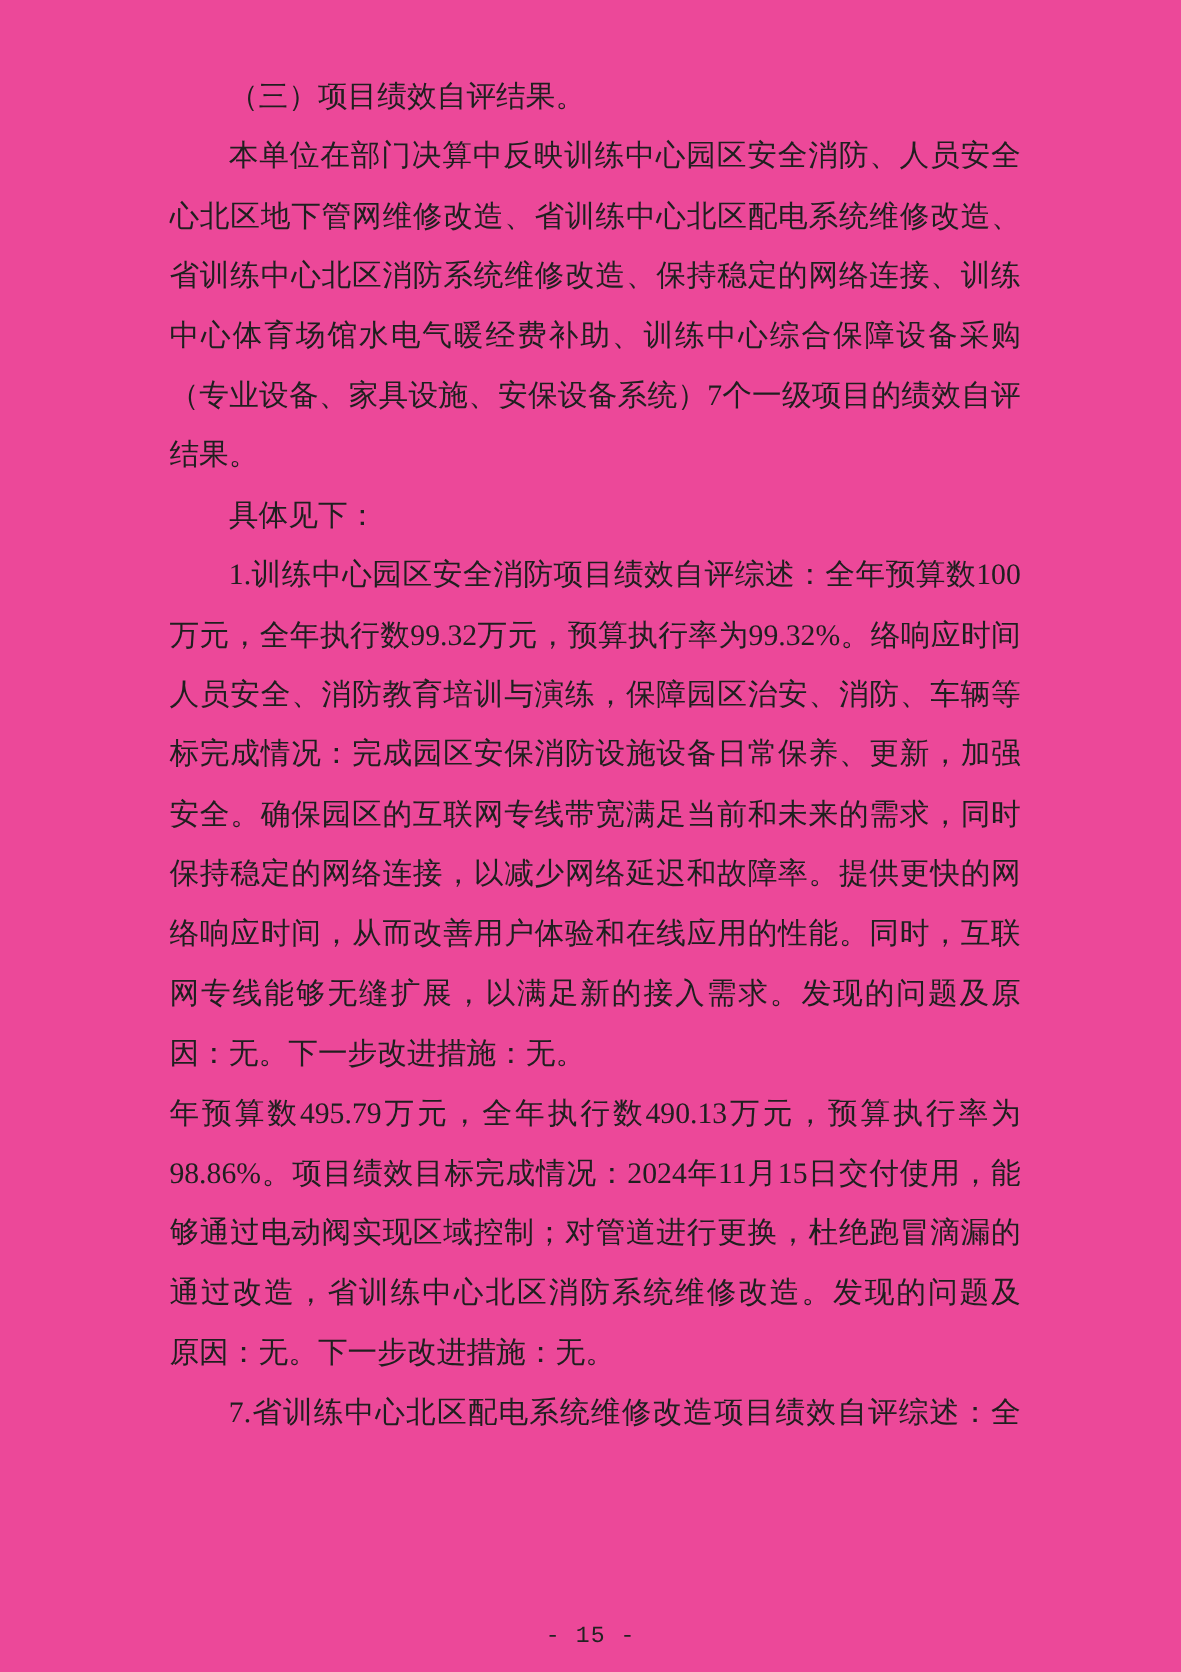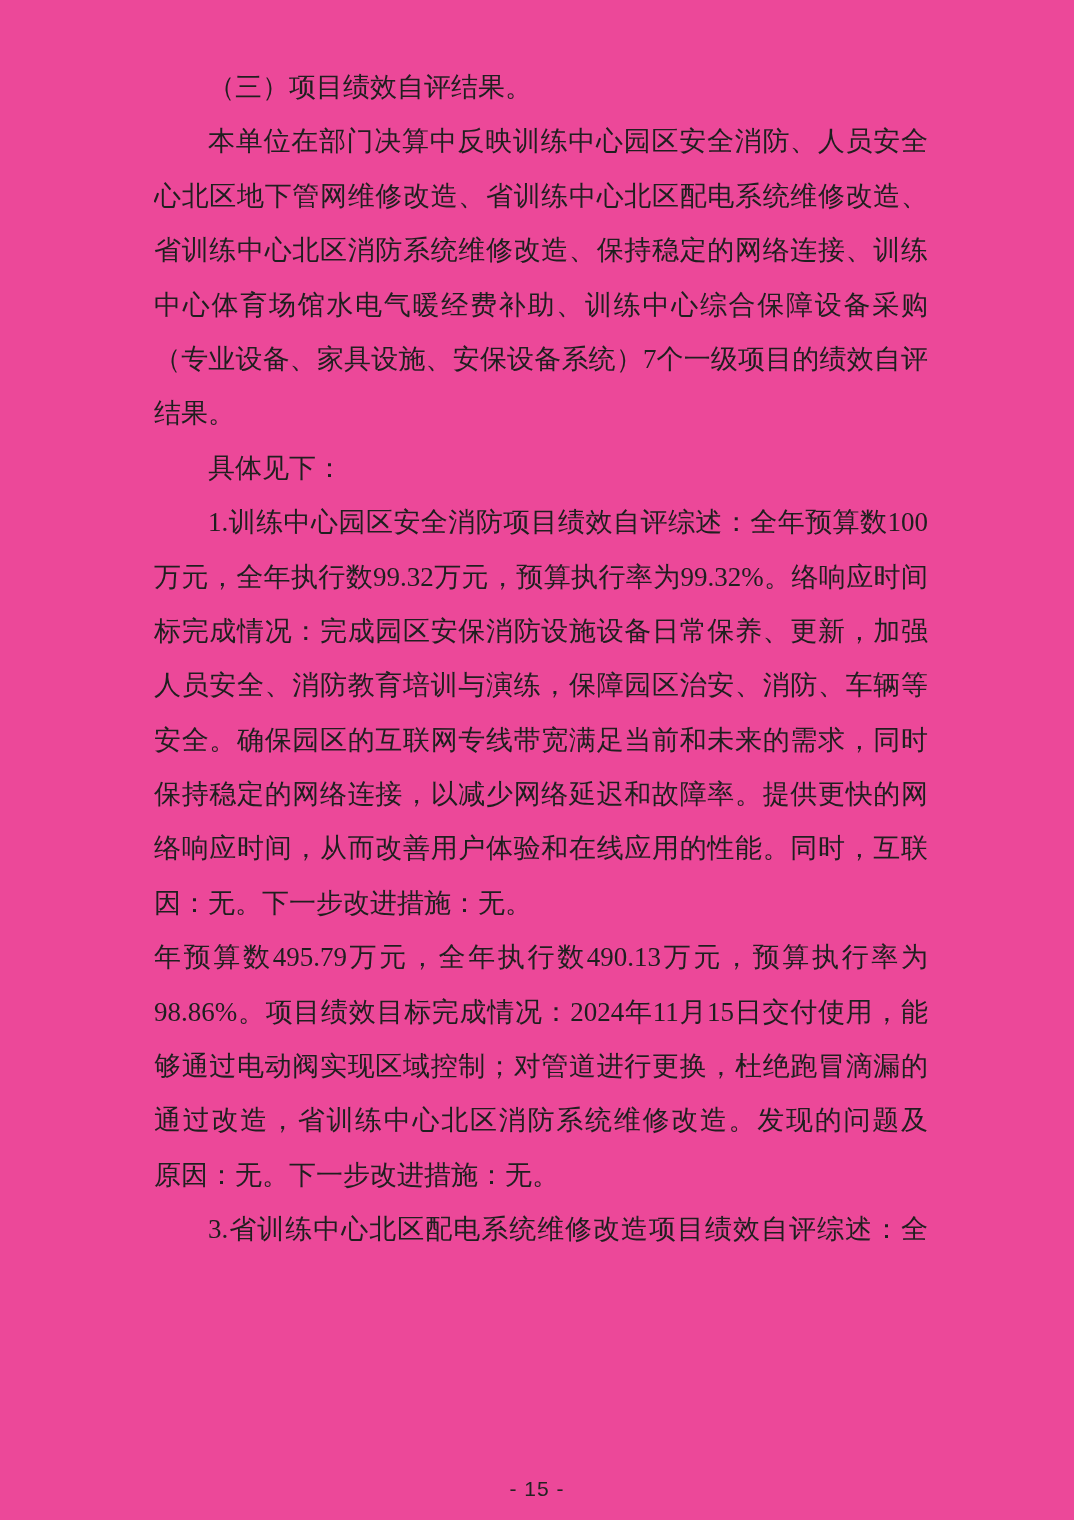--- a/index.html
+++ b/index.html
@@ -43,21 +43,21 @@
   }
   .ln.heading {
     font-weight: normal;
   }
   .footer {
     position: absolute;
     left: 0;
     width: 100%;
     top: 1477px;
     text-align: center;
-    font-family: Liberation Sans, sans-serif;
+    font-family: Liberation Mono, monospace;
     font-size: 21px;
     color: #222222;
     letter-spacing: 1px;
   }
 </style>
 </head>
 <body>
 
 <div class="page">
   <div class="text-body">
@@ -65,27 +65,28 @@
   <div class="ln ind heading">（三）项目绩效自评结果。</div>
       <div class="ln ind fill">本单位在部门决算中反映训练中心园区安全消防、人员安全</div>
       <div class="ln fill">心北区地下管网维修改造、省训练中心北区配电系统维修改造、</div>
       <div class="ln fill">省训练中心北区消防系统维修改造、保持稳定的网络连接、训练</div>
       <div class="ln fill">中心体育场馆水电气暖经费补助、训练中心综合保障设备采购</div>
       <div class="ln fill">（专业设备、家具设施、安保设备系统）7个一级项目的绩效自评</div>
       <div class="ln">结果。</div>
       <div class="ln ind">具体见下：</div>
       <div class="ln ind fill">1.训练中心园区安全消防项目绩效自评综述：全年预算数100</div>
       <div class="ln fill">万元，全年执行数99.32万元，预算执行率为99.32%。络响应时间</div>
+      <div class="ln fill">人员安全、消防教育培训与演练，保障园区治安、消防、车辆等</div>
       <div class="ln fill">标完成情况：完成园区安保消防设施设备日常保养、更新，加强</div>
-      <div class="ln fill">人员安全、消防教育培训与演练，保障园区治安、消防、车辆等</div>
       <div class="ln fill">安全。确保园区的互联网专线带宽满足当前和未来的需求，同时</div>
       <div class="ln fill">保持稳定的网络连接，以减少网络延迟和故障率。提供更快的网</div>
       <div class="ln fill">络响应时间，从而改善用户体验和在线应用的性能。同时，互联</div>
+      <div class="ln fill">网专线能够无缝扩展，以满足新的接入需求。发现的问题及原</div>
       <div class="ln">因：无。下一步改进措施：无。</div>
       <div class="ln fill">年预算数495.79万元，全年执行数490.13万元，预算执行率为</div>
       <div class="ln fill">98.86%。项目绩效目标完成情况：2024年11月15日交付使用，能</div>
       <div class="ln fill">够通过电动阀实现区域控制；对管道进行更换，杜绝跑冒滴漏的</div>
       <div class="ln fill">通过改造，省训练中心北区消防系统维修改造。发现的问题及</div>
       <div class="ln">原因：无。下一步改进措施：无。</div>
-      <div class="ln ind fill">3.省训练中心北区配电系统维修改造项目绩效自评综述：全</div>
+      <div class="ln ind fill">7.省训练中心北区配电系统维修改造项目绩效自评综述：全</div>
     </div>
   <div class="footer">- 15 -</div>
 </div>
 
 </body></html>

